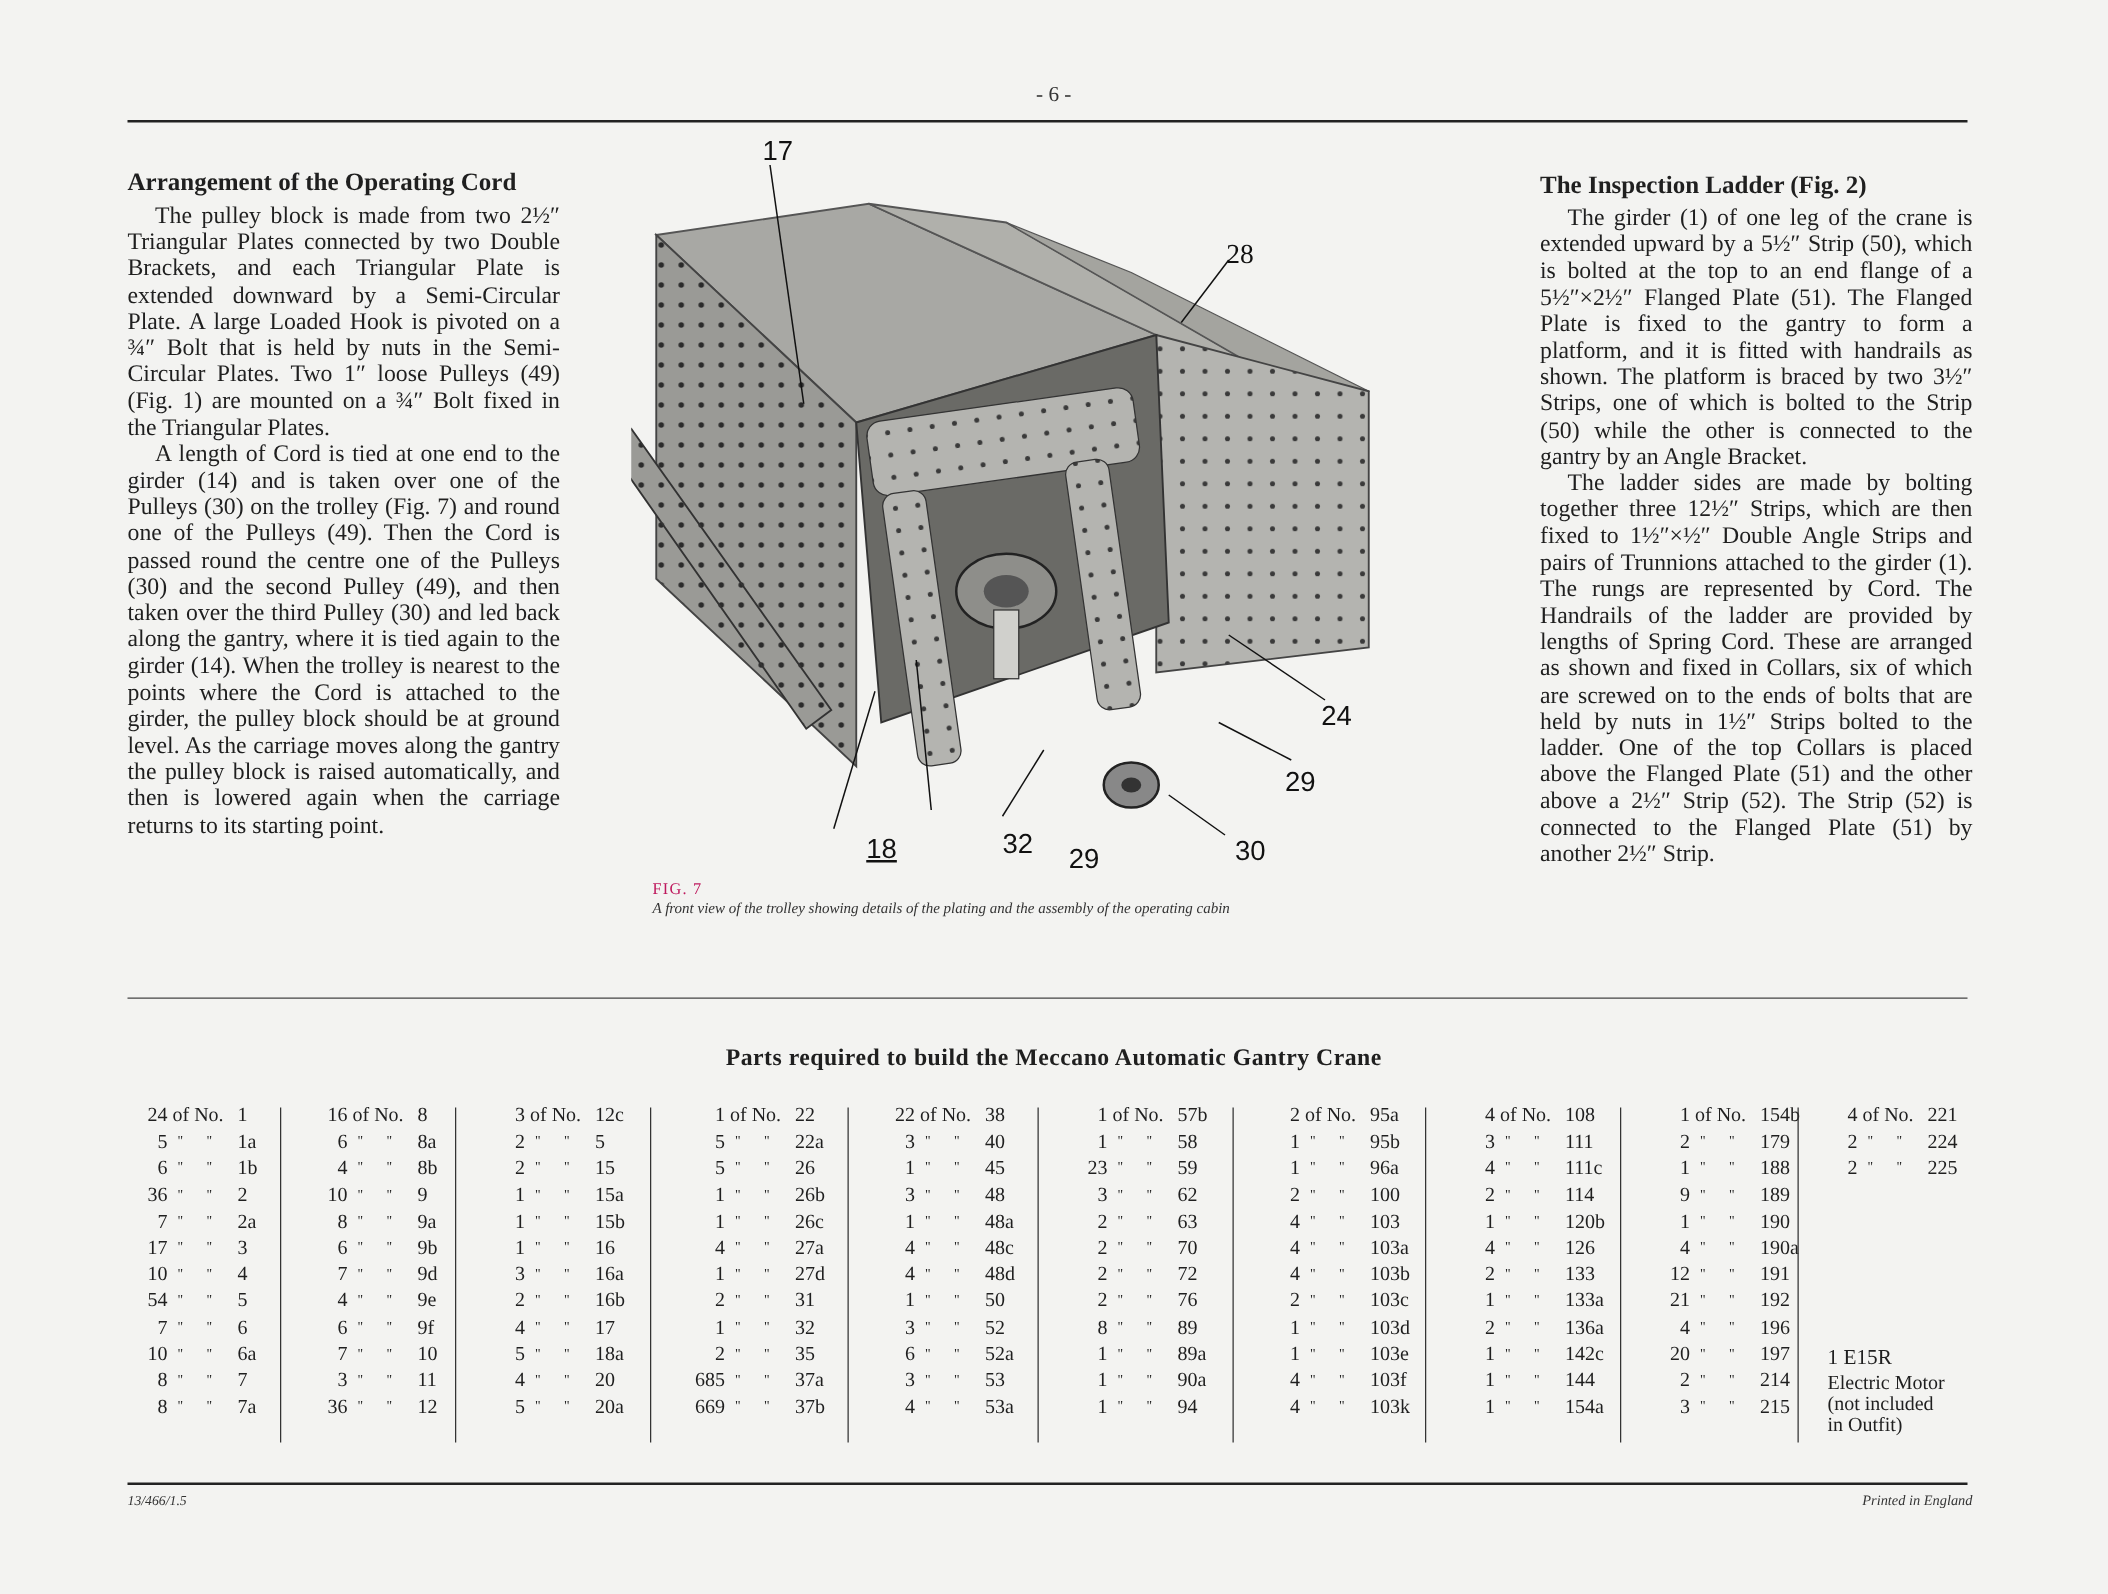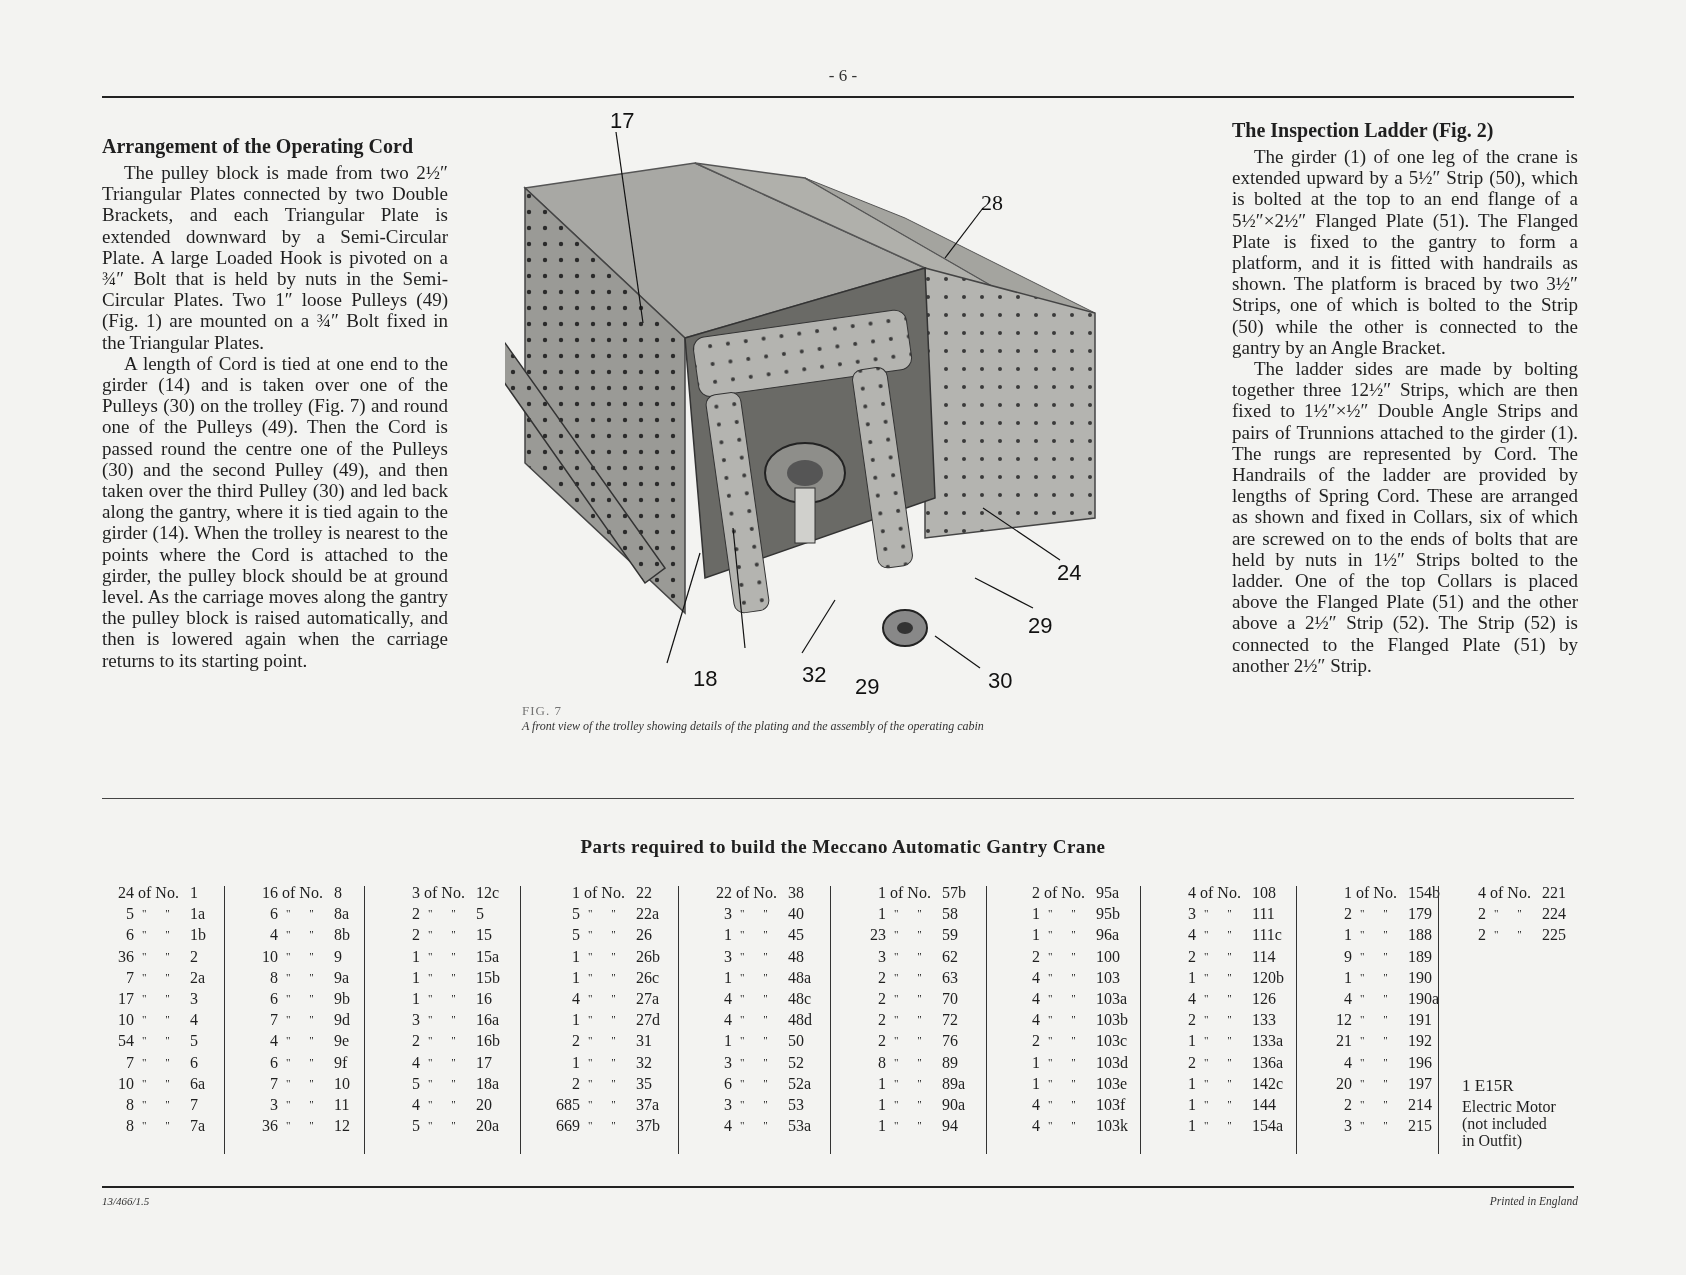--- a/index.html
+++ b/index.html
@@ -10,27 +10,27 @@
   .page-num { position:absolute; top:66px; left:0; width:1686px; text-align:center; font-size:17px; color:#333; }
   .rule { position:absolute; left:102px; width:1472px; background:#222; }
   .rule.top { top:96px; height:2px; }
   .rule.mid { top:798px; height:1px; background:#444; }
   .rule.bot { top:1186px; height:2px; }
 
   .col { position:absolute; font-size:19px; line-height:21.2px; text-align:justify; }
   .col h2 { margin:0 0 4px 0; font-size:20px; font-weight:bold; text-align:left; line-height:24px; }
   .col p { margin:0; text-indent:22px; }
   .col.left { top:134px; left:102px; width:346px; }
-  .col.right { top:118px; left:1232px; width:346px; }
+  .col.right { top:136px; left:1232px; width:346px; }
 
   .figure { position:absolute; left:505px; top:108px; width:680px; height:600px; }
   .figure svg { width:100%; height:100%; }
   .callout { position:absolute; font-family:"Liberation Sans","DejaVu Sans",sans-serif; font-size:22px; color:#111; }
 
-  .fig-label { position:absolute; left:522px; top:703px; font-size:13px; letter-spacing:1px; color:#737373; }
+  .fig-label { position:absolute; left:522px; top:703px; font-size:13px; letter-spacing:1px; color:#be185d; }
   .fig-caption { position:absolute; left:522px; top:719px; font-size:12px; font-style:italic; color:#333; }
 
   .parts-title { position:absolute; top:836px; left:0; width:1686px; text-align:center; font-size:19px; font-weight:bold; letter-spacing:0.4px; }
 
   .parts { position:absolute; top:882px; left:100px; width:1480px; height:275px; }
   .pcol { position:absolute; top:0; font-size:16px; line-height:21.2px; }
   .prow { display:flex; white-space:nowrap; height:21.2px; }
   .prow .qty { display:inline-block; width:34px; text-align:right; padding-right:4px; }
   .prow .of { display:inline-block; width:52px; }
   .prow .ditto { display:inline-block; width:52px; font-size:11px; letter-spacing:8px; padding-left:4px; box-sizing:border-box; }
@@ -100,21 +100,21 @@
       <line x1="162" y1="555" x2="195" y2="445"></line>
       <line x1="240" y1="540" x2="228" y2="420"></line>
       <line x1="297" y1="545" x2="330" y2="492"></line>
       <line x1="475" y1="560" x2="430" y2="528"></line>
     </g>
   </svg>
   <span class="callout" style="left:105px;top:0px;">17</span>
   <span class="callout" style="left:476px;top:82px;font-family:Liberation Serif, serif;">28</span>
   <span class="callout" style="left:552px;top:452px;">24</span>
   <span class="callout" style="left:523px;top:505px;">29</span>
-  <span class="callout" style="left:188px;top:558px;">18</span>
+  <span class="callout" style="left:188px;top:558px;text-decoration:underline;">18</span>
   <span class="callout" style="left:297px;top:554px;">32</span>
   <span class="callout" style="left:350px;top:566px;">29</span>
   <span class="callout" style="left:483px;top:560px;">30</span>
 </div>
 <div class="fig-label">FIG. 7</div>
 <div class="fig-caption">A front view of the trolley showing details of the plating and the assembly of the operating cabin</div>
 
 <div class="col right">
   <h2>The Inspection Ladder (Fig. 2)</h2>
   <p>The girder (1) of one leg of the crane is extended upward by a 5½″ Strip (50), which is bolted at the top to an end flange of a 5½″×2½″ Flanged Plate (51). The Flanged Plate is fixed to the gantry to form a platform, and it is fitted with handrails as shown. The platform is braced by two 3½″ Strips, one of which is bolted to the Strip (50) while the other is connected to the gantry by an Angle Bracket.</p>

